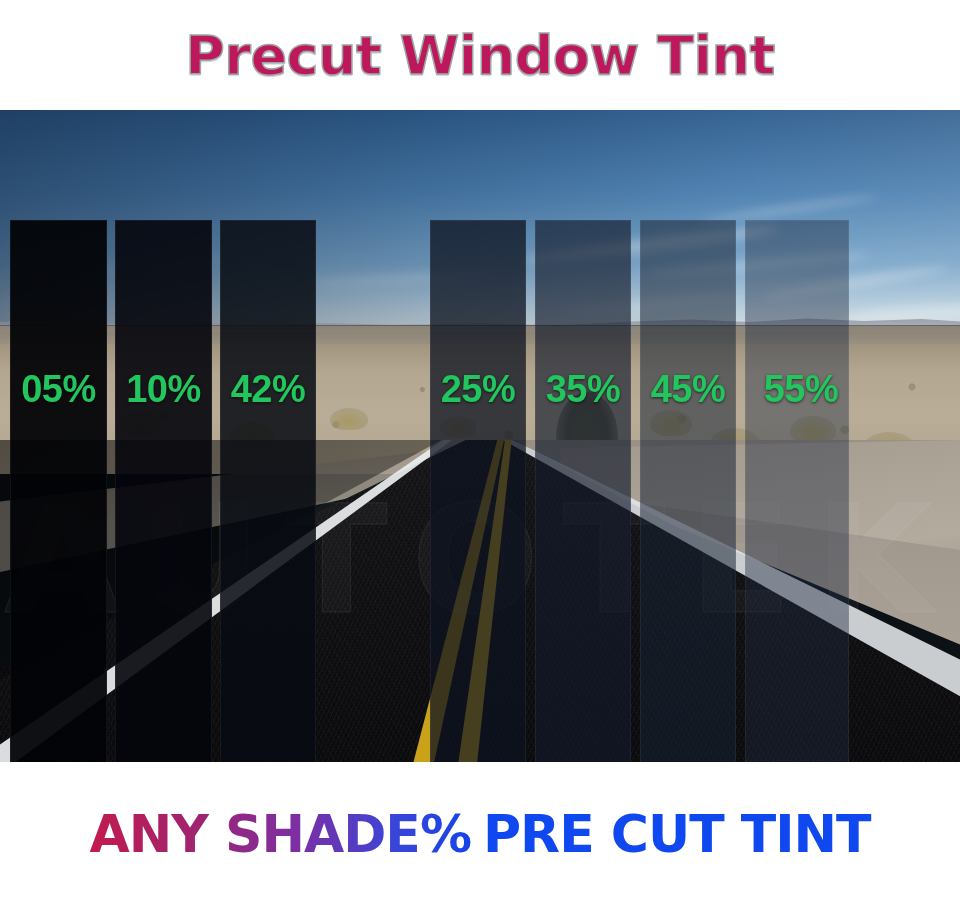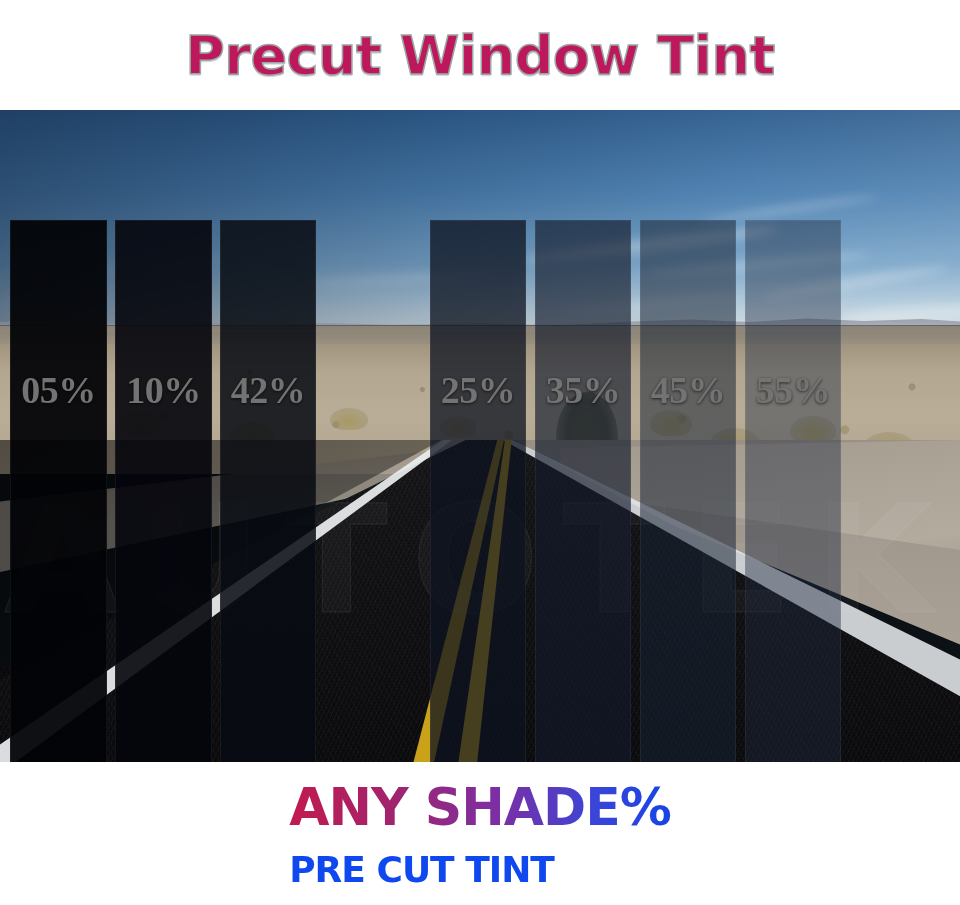--- a/index.html
+++ b/index.html
@@ -180,41 +180,41 @@
 
   
   .strips{position:absolute;left:0;top:110px;width:960px;height:652px;}
   .strip{
     position:absolute;top:0;height:652px;
     display:flex;align-items:flex-start;justify-content:center;
     box-shadow:inset 0 0 0 1px rgba(255,255,255,0.06);
   }
   .strip-label{
     position:absolute;top:148px;
-    font-size:38px;font-weight:bold;color:#737373;
+    font-size:38px;font-weight:bold;color:#22c55e;
     text-shadow:0 1px 3px rgba(0,0,0,0.65);
-    font-family:Liberation Serif, serif;
+    font-family:Liberation Sans, sans-serif;
     letter-spacing:-0.5px;white-space:nowrap;
   }
 
   
   .footer{
     position:absolute;left:0;top:762px;width:960px;height:143px;
     background:#ffffff;display:flex;align-items:center;justify-content:center;
   }
-  .footer-line{display:flex;align-items:baseline;gap:12px;white-space:nowrap;flex-direction:column;}
+  .footer-line{display:flex;align-items:baseline;gap:12px;white-space:nowrap;}
   .foot-a{
     font-size:52px;font-weight:bold;letter-spacing:-1px;
     font-family:"DejaVu Sans","Liberation Sans",sans-serif;
     background:linear-gradient(90deg,#c21a4e 0%,#a02470 28%,#7b2fa5 55%,#3a45d8 80%,#1544e8 100%);
     -webkit-background-clip:text;background-clip:text;
     -webkit-text-fill-color:transparent;color:transparent;
   }
   .foot-b{
-    font-size:36px;font-weight:bold;letter-spacing:-1px;
+    font-size:52px;font-weight:bold;letter-spacing:-1px;
     font-family:"DejaVu Sans","Liberation Sans",sans-serif;
     color:#1048ef;
   }
 </style>
 </head>
 <body>
 
 <div id="root">
 
   <div class="title-bar">
@@ -275,21 +275,21 @@
         </div>
         <div class="strip" style="left: 430px; width: 96px; background: rgba(13, 19, 32, 0.757);">
           <div class="strip-label">25%</div>
         </div>
         <div class="strip" style="left: 535px; width: 96px; background: rgba(18, 26, 42, 0.655);">
           <div class="strip-label">35%</div>
         </div>
         <div class="strip" style="left: 640px; width: 96px; background: rgba(24, 34, 52, 0.545);">
           <div class="strip-label">45%</div>
         </div>
-        <div class="strip" style="left: 745px; width: 96px; background: rgba(30, 42, 62, 0.43);">
+        <div class="strip" style="left: 745px; width: 96px; background: rgba(30, 42, 62, 0.43); padding-left: 8px;">
           <div class="strip-label">55%</div>
         </div>
       </div>
   </div>
 
   <div class="footer">
     <div class="footer-line">
       <span class="foot-a">ANY SHADE%</span>
       <span class="foot-b">PRE CUT TINT</span>
     </div>

